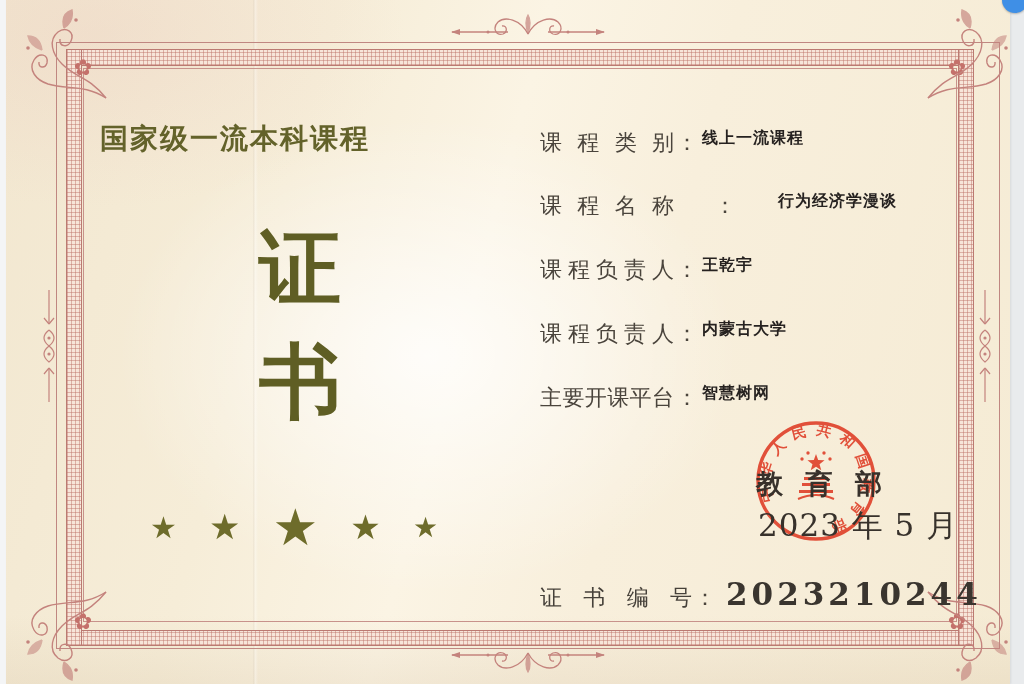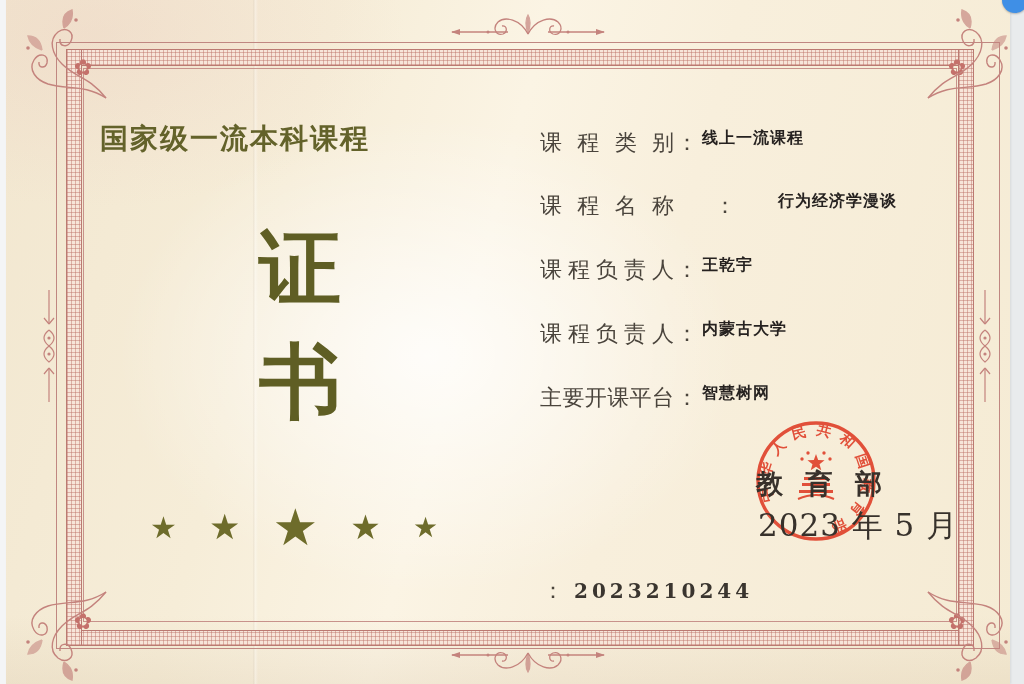--- a/index.html
+++ b/index.html
@@ -67,21 +67,21 @@
   .seal svg{position:absolute;left:0;top:0;}
   .issuer{position:absolute;left:750px;top:466px;width:126px;z-index:5;
     font-size:27px;font-weight:bold;color:#37312b;text-align:justify;text-align-last:justify;}
   .seal-date{position:absolute;left:752px;top:505px;z-index:5;
     font-size:31px;color:#37312b;letter-spacing:1px;white-space:nowrap;}
 
   
   .serial-row{position:absolute;left:534px;top:576px;display:flex;align-items:baseline;white-space:nowrap;}
   .s-label{display:inline-block;width:152px;text-align:justify;text-align-last:justify;
     font-size:22px;color:#46413a;}
-  .s-number{font-size:20px;font-weight:600;color:#3a352f;letter-spacing:4px;margin-left:6px;}
+  .s-number{font-size:31px;font-weight:600;color:#3a352f;letter-spacing:4px;margin-left:6px;}
 </style>
 </head>
 <body>
 
 <div class="canvas">
   <div class="right-strip"></div>
 
   <div class="paper">
     <div class="crease"></div>
 
@@ -244,19 +244,20 @@
           <path d="M48,64 h28 v3 h-28 z"></path>
           <path d="M45,71 h34 v3 h-34 z"></path>
           <path d="M44,80 Q62,72 80,80" fill="none" stroke="#e0452e" stroke-width="2"></path>
         </g>
       </svg>
     </div>
     <div class="issuer">教育部</div>
     <div class="seal-date">2023 年 5 月</div>
 
     <div class="serial-row">
+      <span class="s-label">证书编号</span>
         <span class="f-colon">：</span>
         <span class="s-number">2023210244</span>
     </div>
   </div>
 
   <div class="viewer-btn"></div>
 </div>
 
 </body></html>

